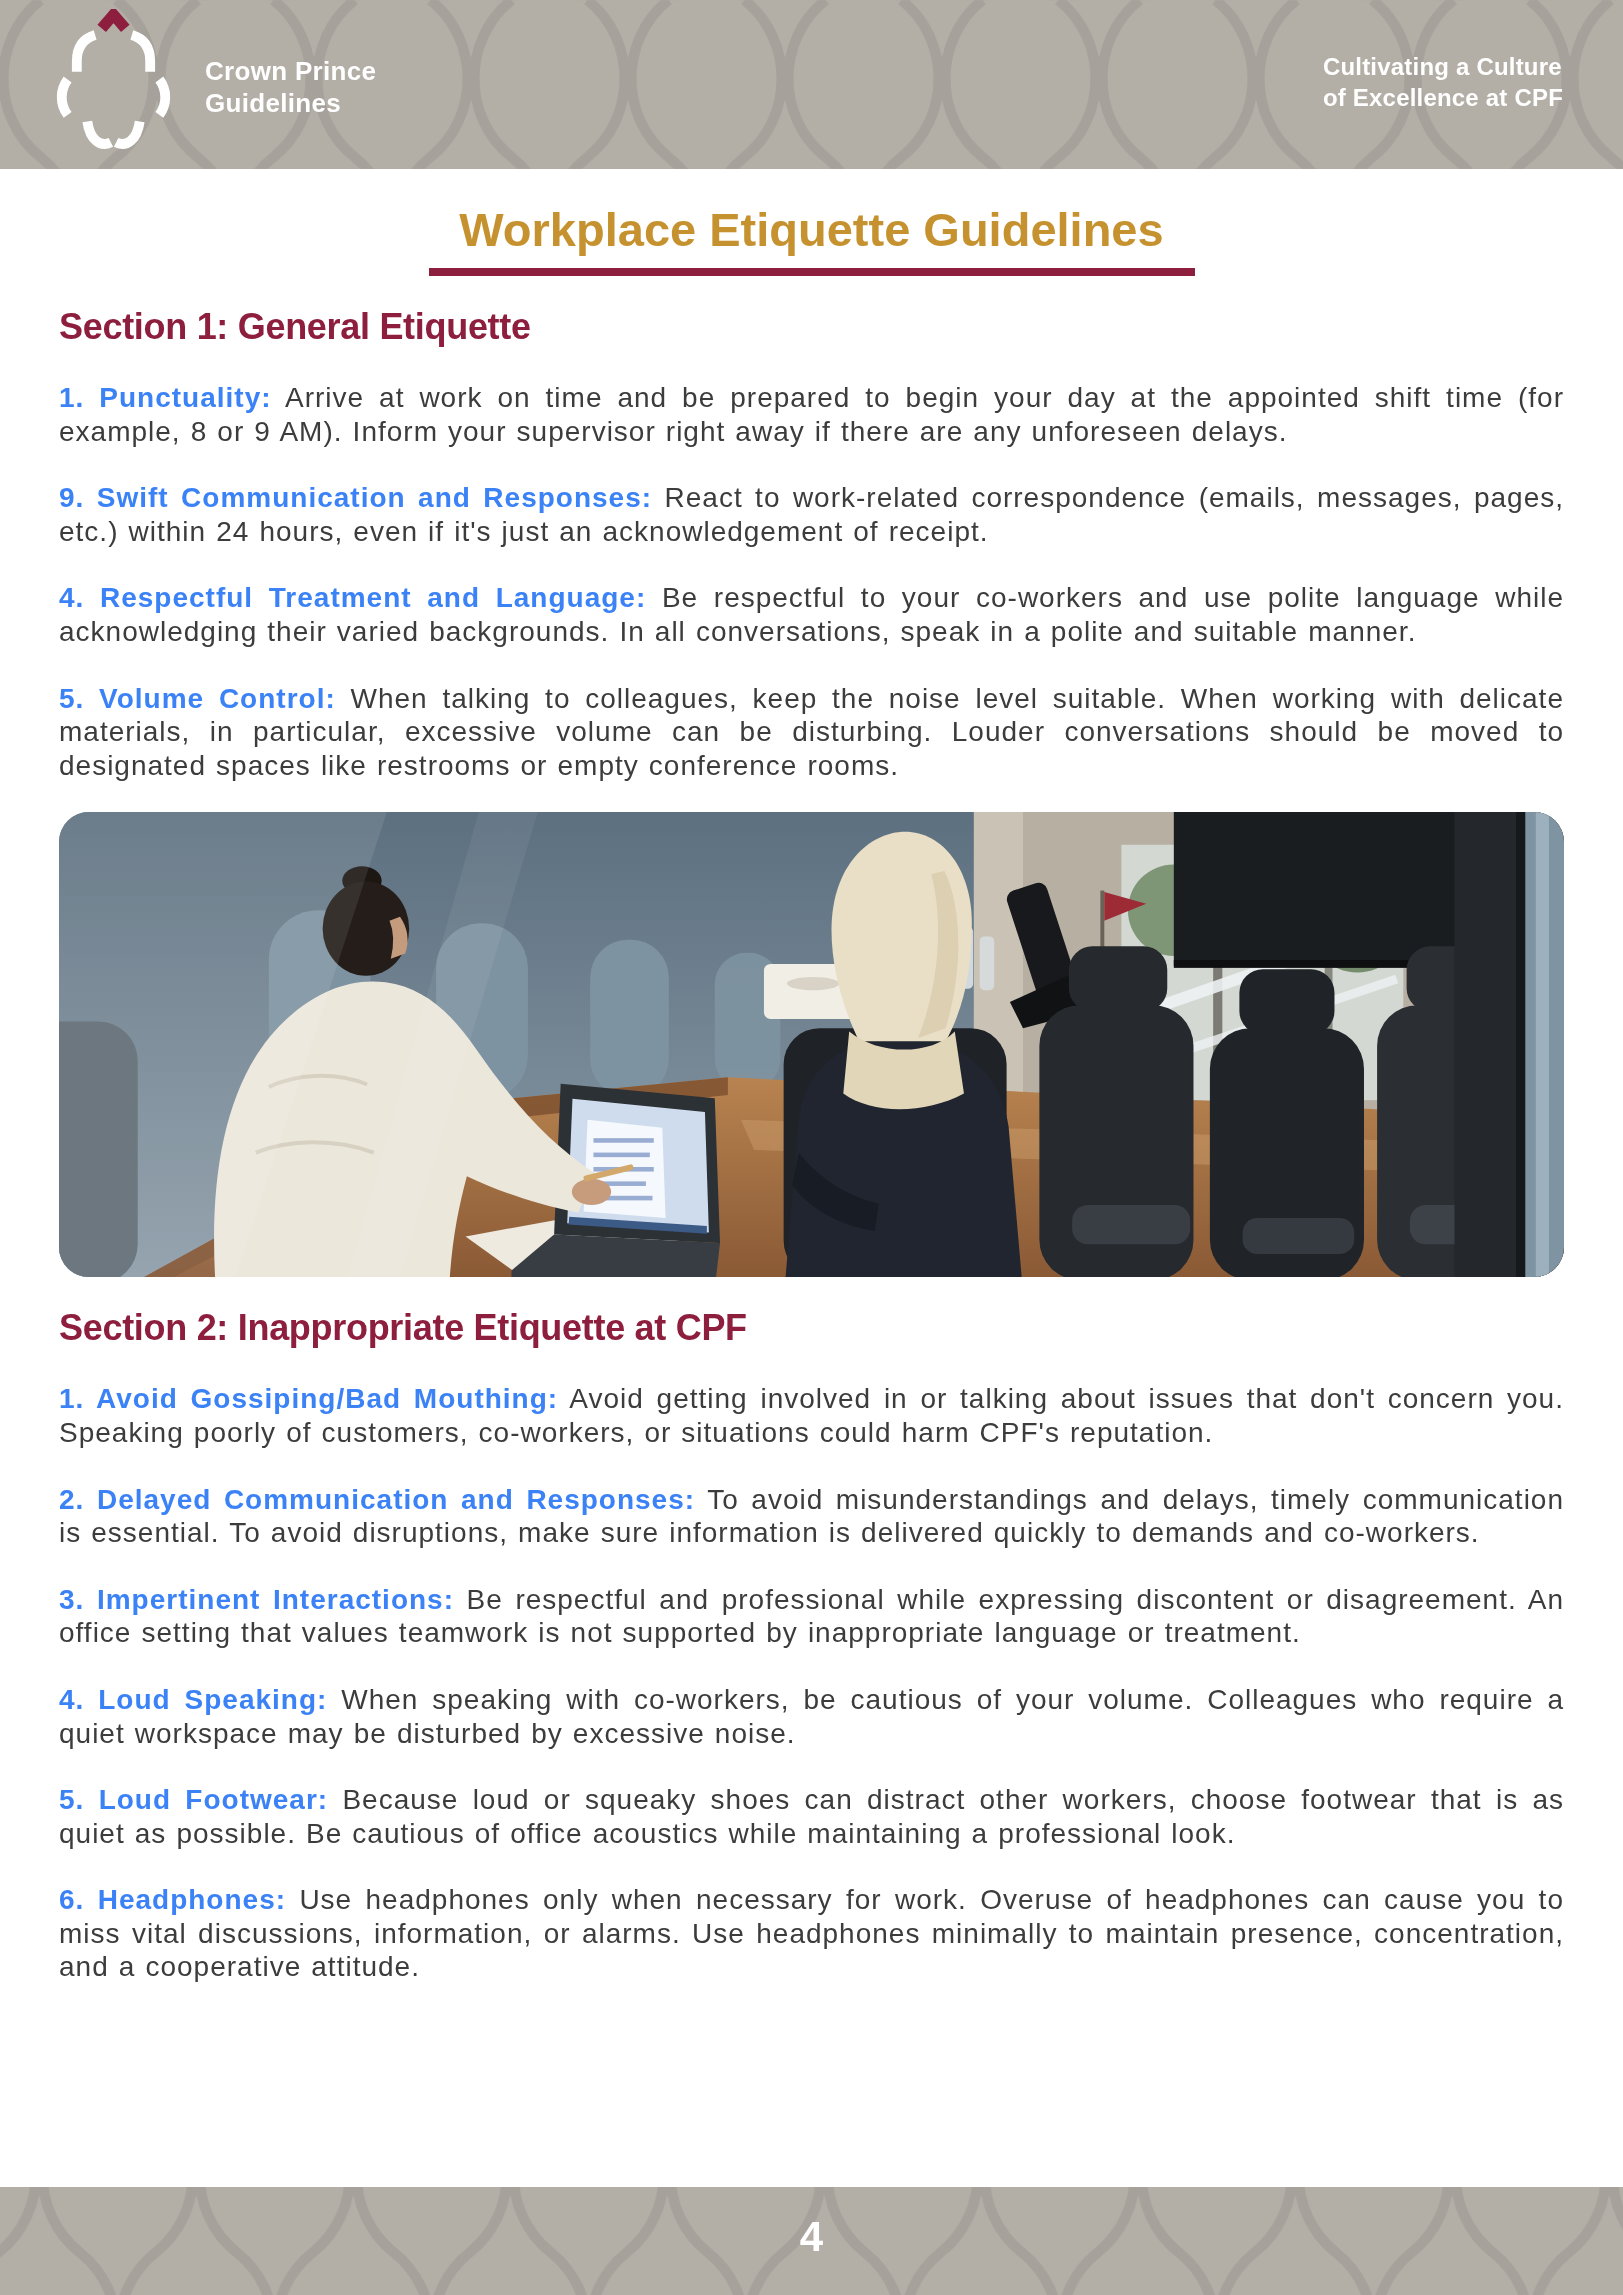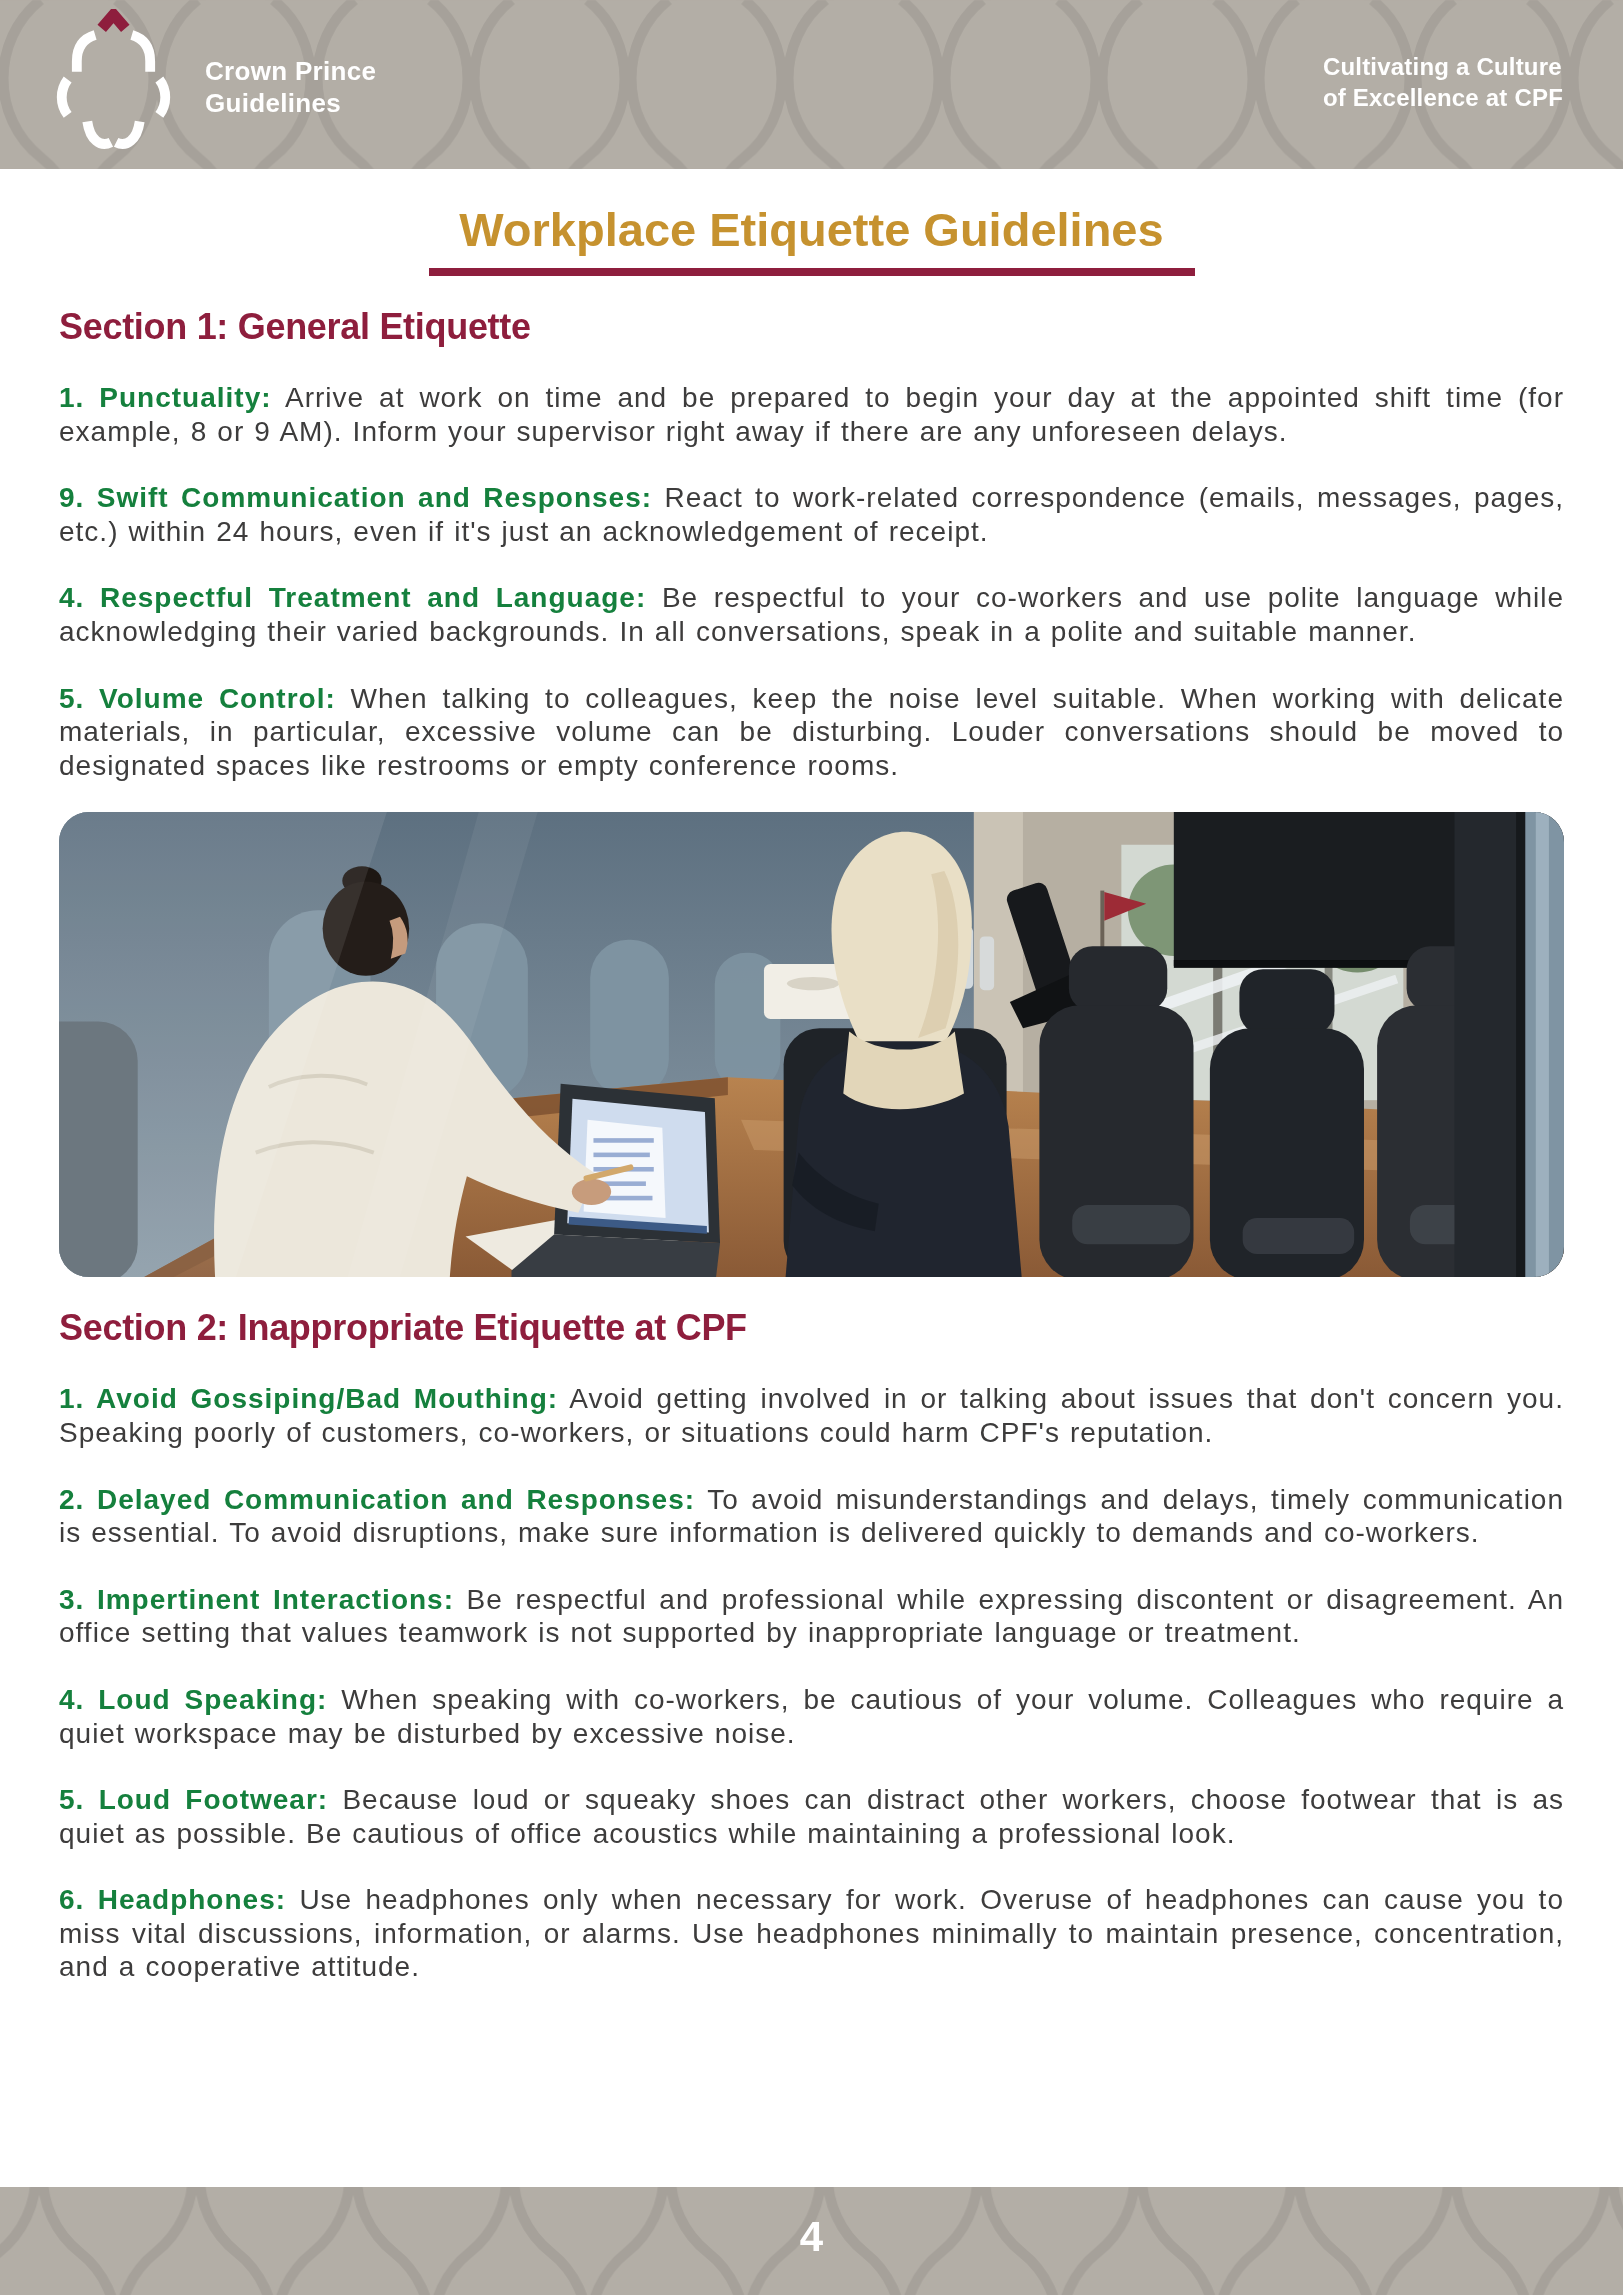--- a/index.html
+++ b/index.html
@@ -21,21 +21,21 @@
     color:#ffffff;font-size:42px;font-weight:bold;}
   
   .content{position:absolute;left:59px;right:59px;top:169px;}
   .doc-title{margin:33px 0 0;text-align:center;color:#c6922f;
     font-size:47px;font-weight:bold;letter-spacing:0;}
   .title-rule{width:766px;height:8.5px;background:#8e1e3d;margin:10.5px auto 0;}
   .section-heading{color:#8e1e3d;font-size:36px;font-weight:bold;
     letter-spacing:-0.3px;margin:30px 0 0;}
   .item{font-size:28px;line-height:1.2;letter-spacing:1px;word-spacing:1.3px;
     text-align:justify;margin:33px 0 0;}
-  .item .lead{color:#15803d;font-weight:bold;}
+  .item .lead{color:#3b82f6;font-weight:bold;}
   .photo{margin:30px 0 0;width:100%;height:465px;border-radius:30px;
     overflow:hidden;position:relative;background:#6b7d8b;}
   .photo svg{display:block;width:100%;height:100%;}
 </style>
 </head>
 <body>
 
 <div class="page">
 
   <header class="band band-header">

